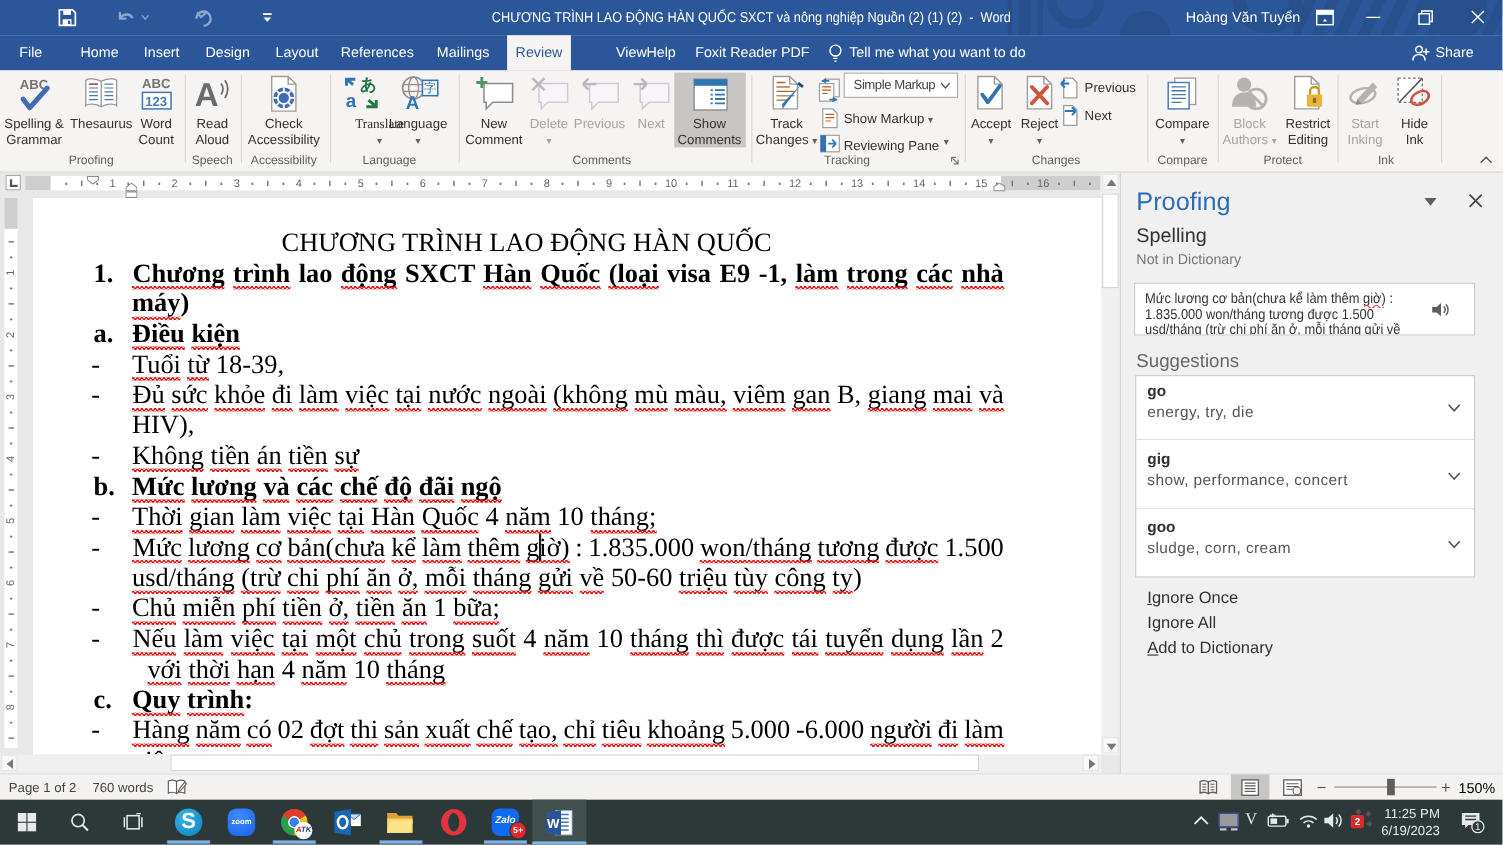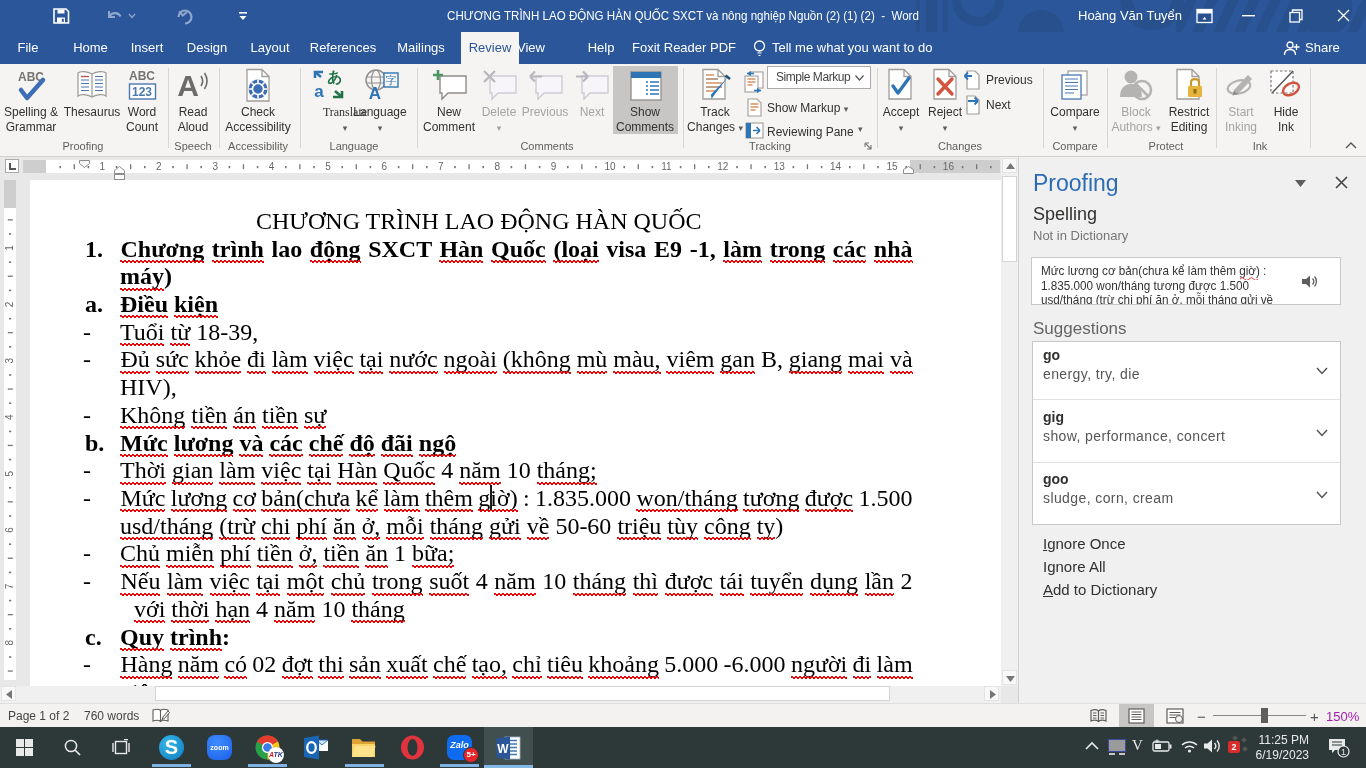--- a/index.html
+++ b/index.html
@@ -115,21 +115,21 @@
   </div>
   <div id="tabrow">
     <div class="tab" style="left:8px;width:40px;">File</div>
     <div class="tab" style="left:68px;width:45px;">Home</div>
     <div class="tab" style="left:126px;width:42px;">Insert</div>
     <div class="tab" style="left:182px;width:50px;">Design</div>
     <div class="tab" style="left:245px;width:50px;">Layout</div>
     <div class="tab" style="left:308px;width:70px;">References</div>
     <div class="tab" style="left:391px;width:60px;">Mailings</div>
     <div class="tab active" style="left:461px;width:58px;">Review</div>
-    <div class="tab" style="left:510px;width:42px;">View</div>
+    <div class="tab" style="left:553px;width:42px;">View</div>
     <div class="tab" style="left:582px;width:38px;">Help</div>
     <div class="tab" style="left:630px;width:108px;">Foxit Reader PDF</div>
 
     <svg class="abs" style="left:752px;top:7px" width="15" height="19" viewBox="0 0 15 19">
       <circle cx="7.5" cy="7" r="5" fill="none" stroke="#fff" stroke-width="1.3"></circle>
       <path d="M5.5 11.5 h4 M5.5 14 h4 M6.5 16.5 h2" stroke="#fff" stroke-width="1.2" fill="none"></path>
     </svg>
     <div class="tab" style="left:772px;width:200px;text-align:left;">Tell me what you want to do</div>
 
     <svg class="abs" style="left:1283px;top:8px" width="18" height="17" viewBox="0 0 18 17">
@@ -604,21 +604,21 @@
     <svg class="abs" style="left:1166px;top:4px" width="18" height="16" viewBox="0 0 18 16">
       <rect x="1" y="1" width="16" height="14" fill="#fff" stroke="#605e5c" stroke-width="1.2"></rect>
       <path d="M3.5 4.5 h11 M3.5 7 h11 M3.5 9.5 h7" stroke="#605e5c" stroke-width="1.1"></path>
       <circle cx="13" cy="11" r="3.5" fill="#f3f2f1" stroke="#605e5c" stroke-width="1"></circle>
     </svg>
     <div class="abs" style="left:1197px;top:4px;font-size:15px;color:#555;">−</div>
     <div class="abs" style="left:1213px;top:11px;width:93px;height:1px;background:#8a8886;"></div>
     <div class="abs" style="left:1262px;top:7px;font-size:10px;color:#8a8886;">+</div>
     <div class="abs" style="left:1261px;top:4px;width:7px;height:15px;background:#605e5c;"></div>
     <div class="abs" style="left:1310px;top:4px;font-size:15px;color:#555;">+</div>
-    <div class="abs" style="left:1326px;top:5px;font-size:13px;color:#a21caf;text-align:center;">150%</div>
+    <div class="abs" style="left:1326px;top:5px;font-size:13px;color:#000000;text-align:center;">150%</div>
   </div>
   <div id="taskbar">
 
     <svg class="abs" style="left:16px;top:12px" width="17" height="17" viewBox="0 0 17 17">
       <rect x="0" y="0" width="8" height="8" fill="#e8eaea"></rect>
         <rect x="9" y="0" width="8" height="8" fill="#e8eaea"></rect>
       <rect x="0" y="9" width="8" height="8" fill="#e8eaea"></rect>
         <rect x="9" y="9" width="8" height="8" fill="#e8eaea"></rect>
     </svg>
 

